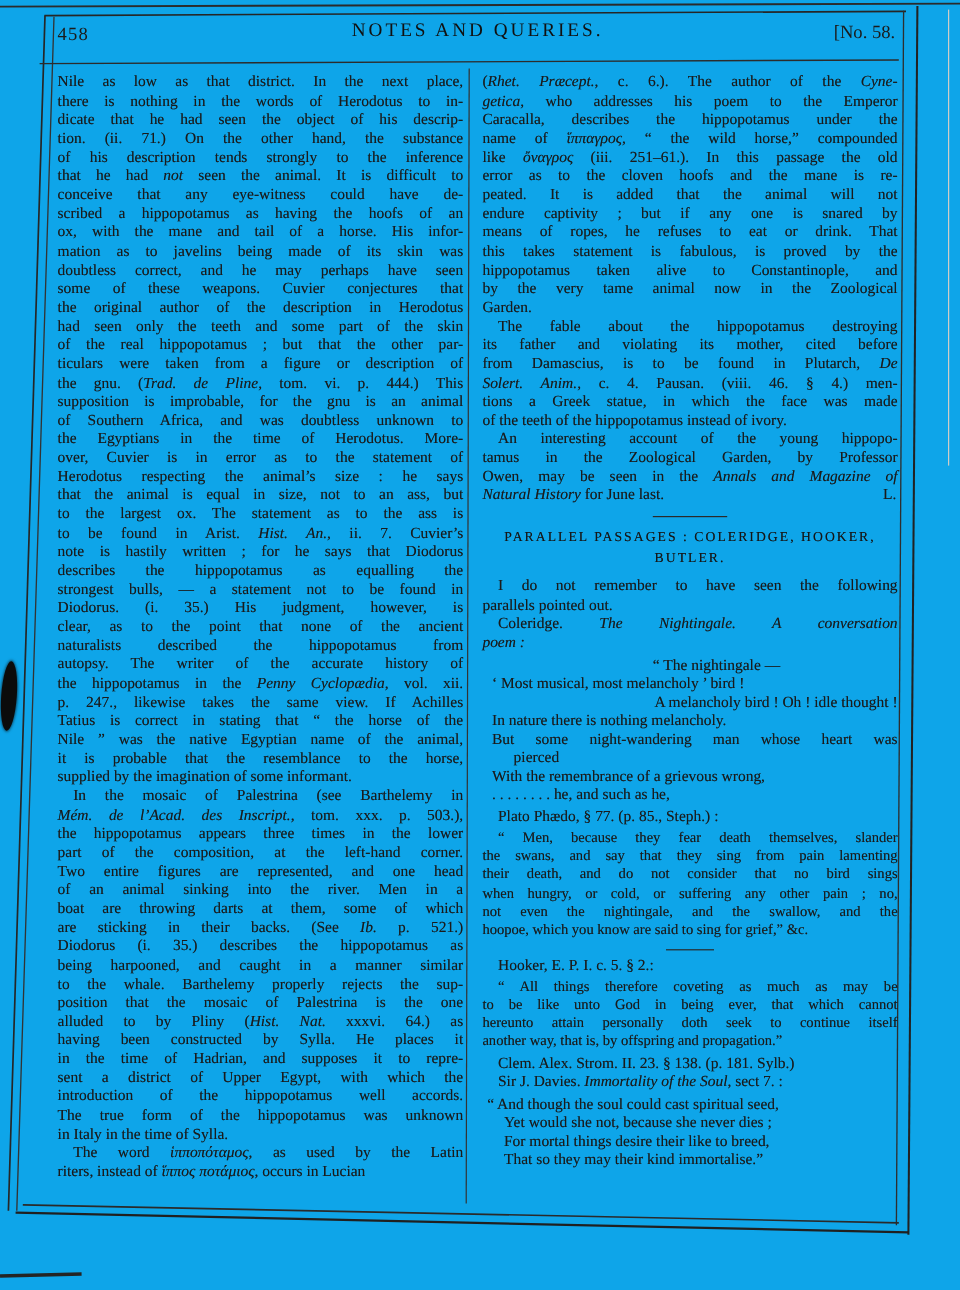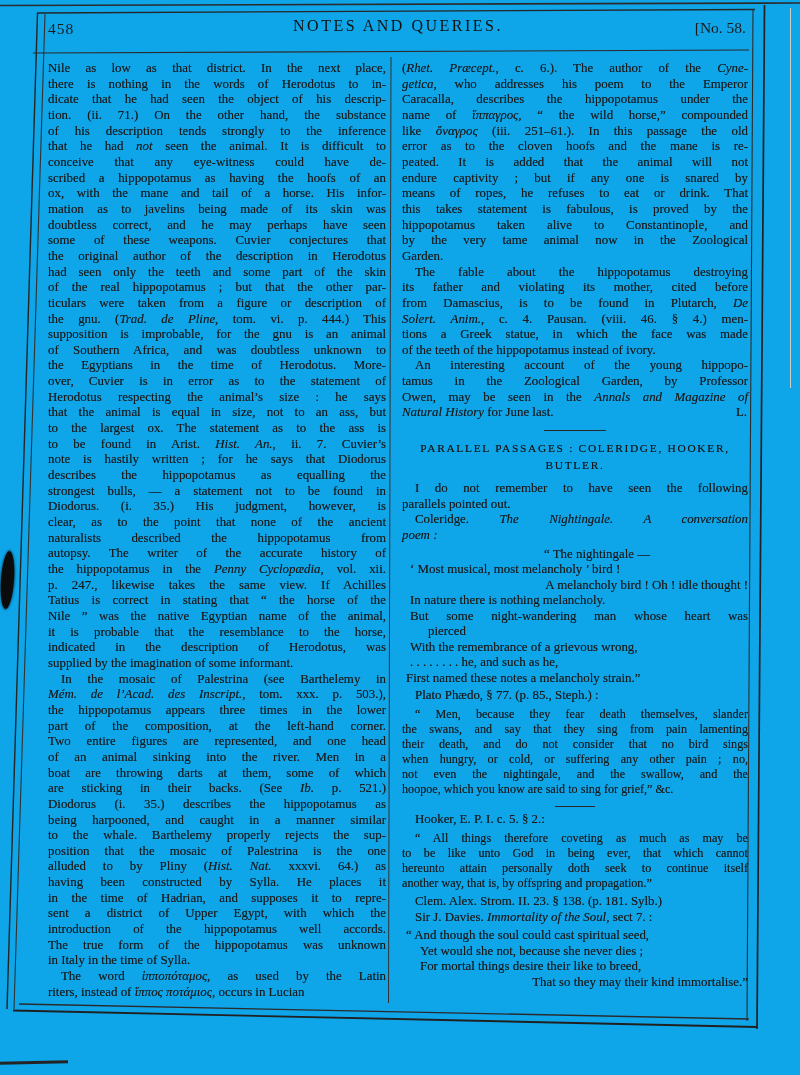--- a/index.html
+++ b/index.html
@@ -97,21 +97,20 @@
         <div class="ln"><span>strongest bulls, — a statement not to be found in</span></div>
         <div class="ln"><span>Diodorus. (i. 35.)  His judgment, however, is</span></div>
         <div class="ln"><span>clear, as to the point that none of the ancient</span></div>
         <div class="ln"><span>naturalists described the hippopotamus from</span></div>
         <div class="ln"><span>autopsy.  The writer of the accurate history of</span></div>
         <div class="ln"><span>the hippopotamus in the </span><i>Penny Cyclopædia</i><span>, vol. xii.</span></div>
         <div class="ln"><span>p. 247., likewise takes the same view.  If Achilles</span></div>
         <div class="ln"><span>Tatius is correct in stating that “ the horse of the</span></div>
         <div class="ln"><span>Nile ” was the native Egyptian name of the animal,</span></div>
         <div class="ln"><span>it is probable that the resemblance to the horse,</span></div>
-        <div class="ln"><span>indicated in the description of Herodotus, was</span></div>
         <div class="ln end"><span>supplied by the imagination of some informant.</span></div>
         <div class="ln ind"><span>In the mosaic of Palestrina (see Barthelemy in</span></div>
         <div class="ln"><i>Mém. de l’Acad. des Inscript.</i><span>, tom. xxx. p. 503.),</span></div>
         <div class="ln"><span>the hippopotamus appears three times in the lower</span></div>
         <div class="ln"><span>part of the composition, at the left-hand corner.</span></div>
         <div class="ln"><span>Two entire figures are represented, and one head</span></div>
         <div class="ln"><span>of an animal sinking into the river.  Men in a</span></div>
         <div class="ln"><span>boat are throwing darts at them, some of which</span></div>
         <div class="ln"><span>are sticking in their backs.  (See </span><i>Ib.</i><span> p. 521.)</span></div>
         <div class="ln"><span>Diodorus (i. 35.) describes the hippopotamus as</span></div>
@@ -168,21 +167,20 @@
       </div>
       <div class="verse">
         <div class="vln" style="padding-left: 142px;"><span>“ The nightingale —</span></div>
         <div class="vln" style="padding-left: 8px;"><span>‘ Most musical, most melancholy ’ bird !</span></div>
         <div class="vln" style="padding-left: 8px; text-align: right;"><span>A melancholy bird !  Oh ! idle thought !</span></div>
         <div class="vln" style="padding-left: 8px;"><span>In nature there is nothing melancholy.</span></div>
         <div class="vln j" style="padding-left: 8px;"><span>But some night-wandering man whose heart was</span></div>
         <div class="vln" style="padding-left: 26px;"><span>pierced</span></div>
         <div class="vln" style="padding-left: 8px;"><span>With the remembrance of a grievous wrong,</span></div>
         <div class="vln" style="padding-left: 8px;"><span>.  .  .  .  .  .  .  . he, and such as he,</span></div>
-        <div class="vln" style="padding-left: 4px;"><span>First named these notes a melancholy strain.”</span></div>
       </div>
       <div>
         <div class="ln end ind"><span>Plato Phædo, § 77. (p. 85., Steph.) :</span></div>
       </div>
       <div class="small">
         <div class="ln ind"><span>“ Men, because they fear death themselves, slander</span></div>
         <div class="ln"><span>the swans, and say that they sing from pain lamenting</span></div>
         <div class="ln"><span>their death, and do not consider that no bird sings</span></div>
         <div class="ln"><span>when hungry, or cold, or suffering any other pain ; no,</span></div>
         <div class="ln"><span>not even the nightingale, and the swallow, and the</span></div>
@@ -199,20 +197,20 @@
         <div class="ln end"><span>another way, that is, by offspring and propagation.”</span></div>
       </div>
       <div>
         <div class="ln end ind"><span>Clem. Alex. Strom. II. 23. § 138. (p. 181. Sylb.)</span></div>
         <div class="ln end ind"><span>Sir J. Davies.  </span><i>Immortality of the Soul</i><span>, sect 7. :</span></div>
       </div>
       <div class="verse">
         <div class="vln" style="padding-left: 4px;"><span>“ And though the soul could cast spiritual seed,</span></div>
         <div class="vln" style="padding-left: 18px;"><span>Yet would she not, because she never dies ;</span></div>
         <div class="vln" style="padding-left: 18px;"><span>For mortal things desire their like to breed,</span></div>
-        <div class="vln" style="padding-left: 18px; text-align: right;"><span>That so they may their kind immortalise.”</span></div>
+        <div class="vln" style="padding-left: 18px;"><span>That so they may their kind immortalise.”</span></div>
       </div>
     </div>
 
   <div class="blob"></div>
   <div class="corner"></div>
   <div class="pageedge"></div>
 </div>
 
 </body></html>

